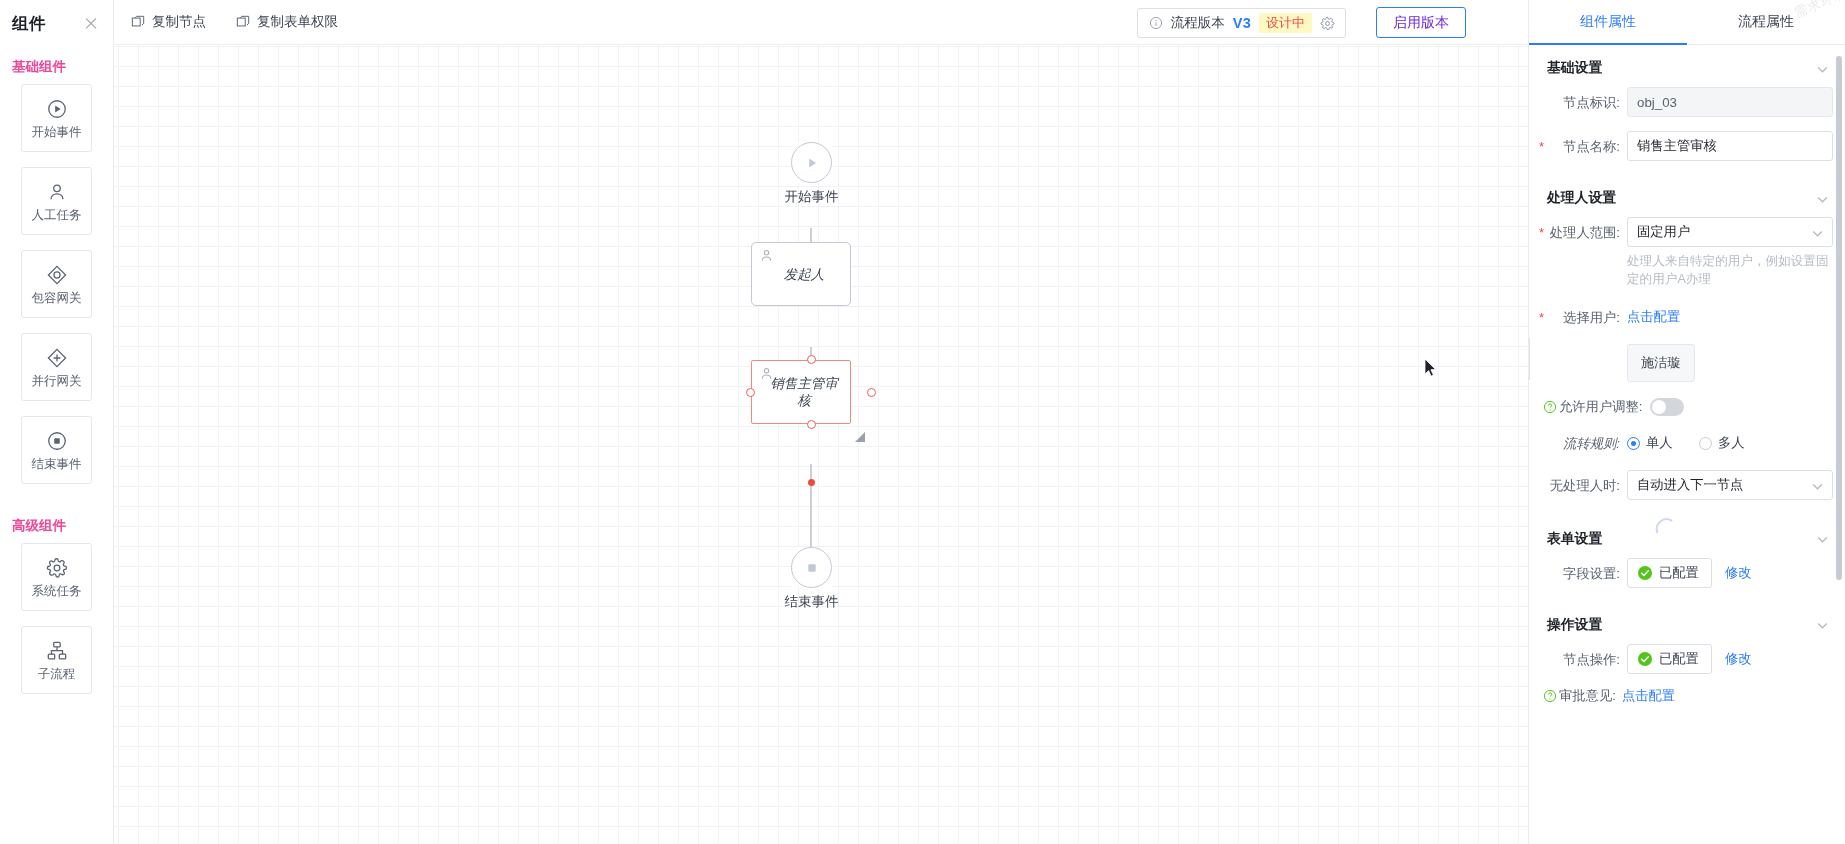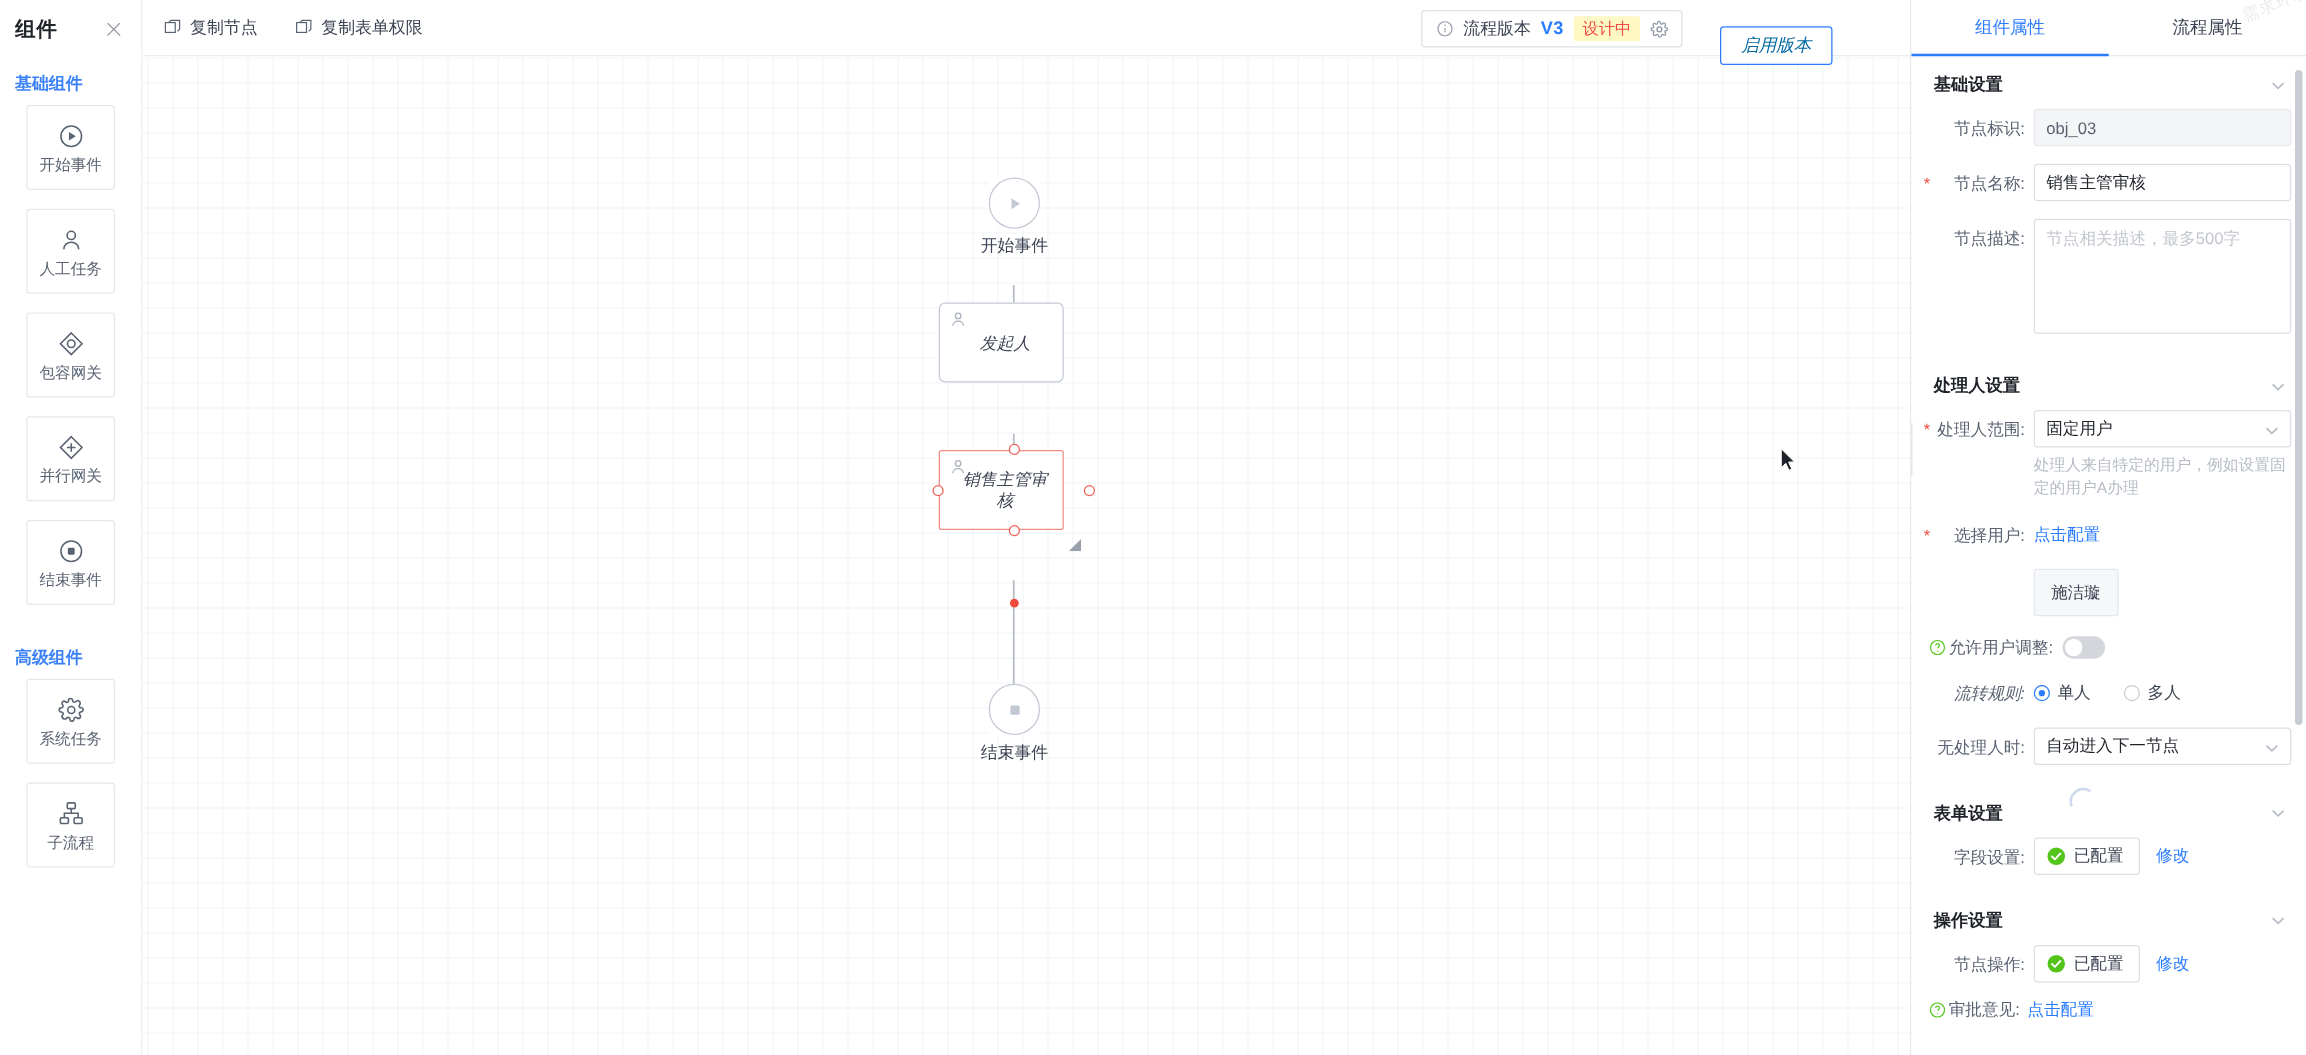--- a/index.html
+++ b/index.html
@@ -32,21 +32,21 @@
     opacity: .55;
   }
   .sb-close:before, .sb-close:after {
     content: ""; position: absolute; left: 1px; top: 7px;
     width: 14px; height: 1.4px; background: #3c4352;
   }
   .sb-close:before { transform: rotate(45deg); }
   .sb-close:after { transform: rotate(-45deg); }
 
   .sb-group-title {
-    font-size: 13.5px; font-weight: 700; color: #3b82f6;
+    font-size: 13.5px; font-weight: 700; color: #ec4899;
     padding: 10px 0 8px 12px;
   }
   .sb-group-title.adv { padding-top: 18px; }
 
   .palette-item {
     width: 71px; height: 68px; margin: 0 auto 15px auto;
     border: 1px solid #e4e7ed; border-radius: 3px;
     background: #fff;
     display: flex; flex-direction: column;
     align-items: center; justify-content: center;
@@ -81,28 +81,27 @@
   .vb-info { width: 14px; height: 14px; color: #9aa1ad; display: block; }
   .vb-label { font-size: 13.5px; color: #3c4352; }
   .vb-num { font-size: 14.5px; font-weight: 700; color: #2b7cff; letter-spacing: .3px; }
   .vb-status {
     font-size: 13px; color: #f04a4a; background: #fef9c3;
     padding: 2px 7px 3px 7px; border-radius: 2px; line-height: 1.2;
   }
   .vb-gear { width: 15px; height: 15px; color: #8d95a3; display: block; cursor: pointer; }
 
   .enable-btn {
-    position: absolute; right: 62px; top: 21px;
+    position: absolute; right: 62px; top: 7px;
     height: 31px; padding: 0 16px;
     border: 1px solid #2b7cff; border-radius: 3px;
-    background: #fff; color: #0369a1; font-size: 14px;
+    background: #fff; color: #6d28d9; font-size: 14px;
     display: flex; align-items: center; justify-content: center;
     cursor: pointer; z-index: 8;
     font-family: "Liberation Sans", sans-serif;
-    font-style: italic;
   }
 
   .grid {
     position: absolute; left: 0; top: 45px; right: 0; bottom: 0;
     background-color: #fff;
     background-image:
       linear-gradient(to right, #f1f2f4 1px, transparent 1px),
       linear-gradient(to bottom, #f1f2f4 1px, transparent 1px);
     background-size: 20px 20px;
     background-position: 4px 1px;
@@ -534,26 +533,20 @@
         </div>
       </div>
 
       <div class="frm-row">
         <div class="frm-label req">节点名称:</div>
         <div class="frm-ctl">
           <input class="inp" value="销售主管审核" style="">
         </div>
       </div>
 
-      <div class="frm-row">
-        <div class="frm-label">节点描述:</div>
-        <div class="frm-ctl">
-          <textarea class="ta" placeholder="节点相关描述，最多500字" style=""></textarea>
-        </div>
-      </div>
 
       <div class="section-head">
         <span class="section-title">处理人设置</span>
         <span class="chev">
           <svg viewBox="0 0 12 12" fill="none" stroke="currentColor" stroke-width="1.3">
               <path d="M2 4.2 L6 8 L10 4.2"></path>
             </svg>
         </span>
       </div>
 

